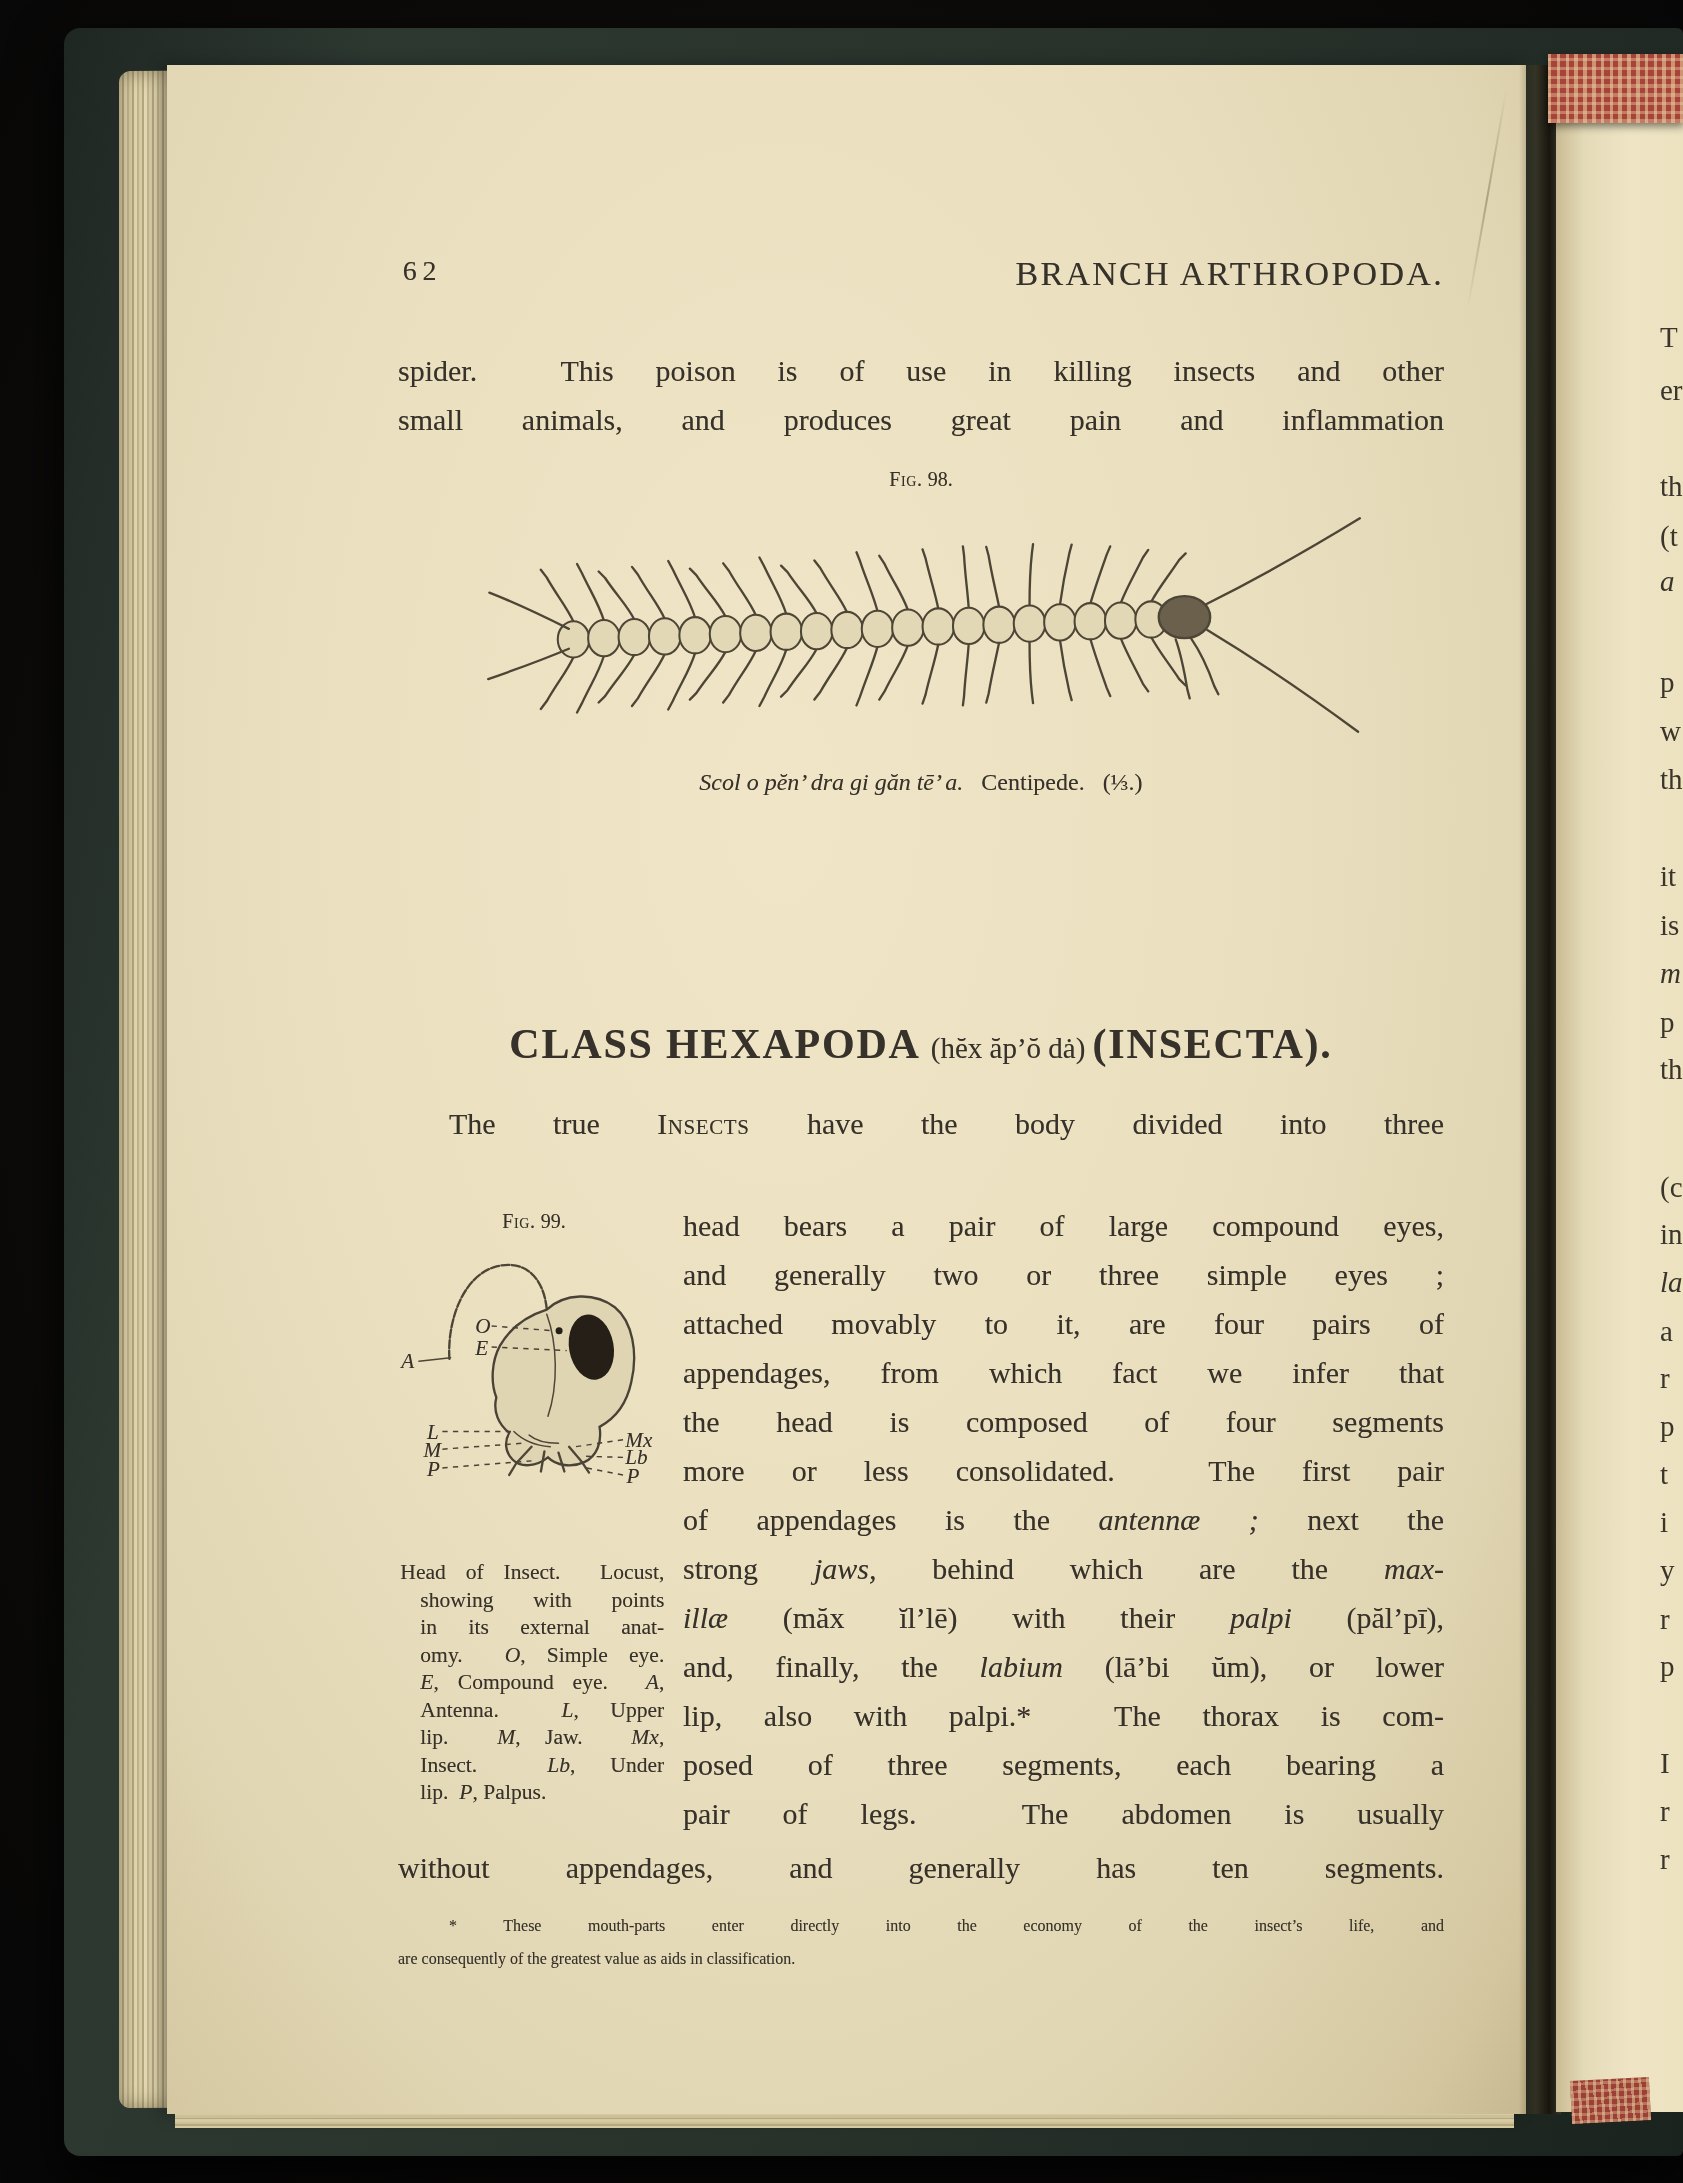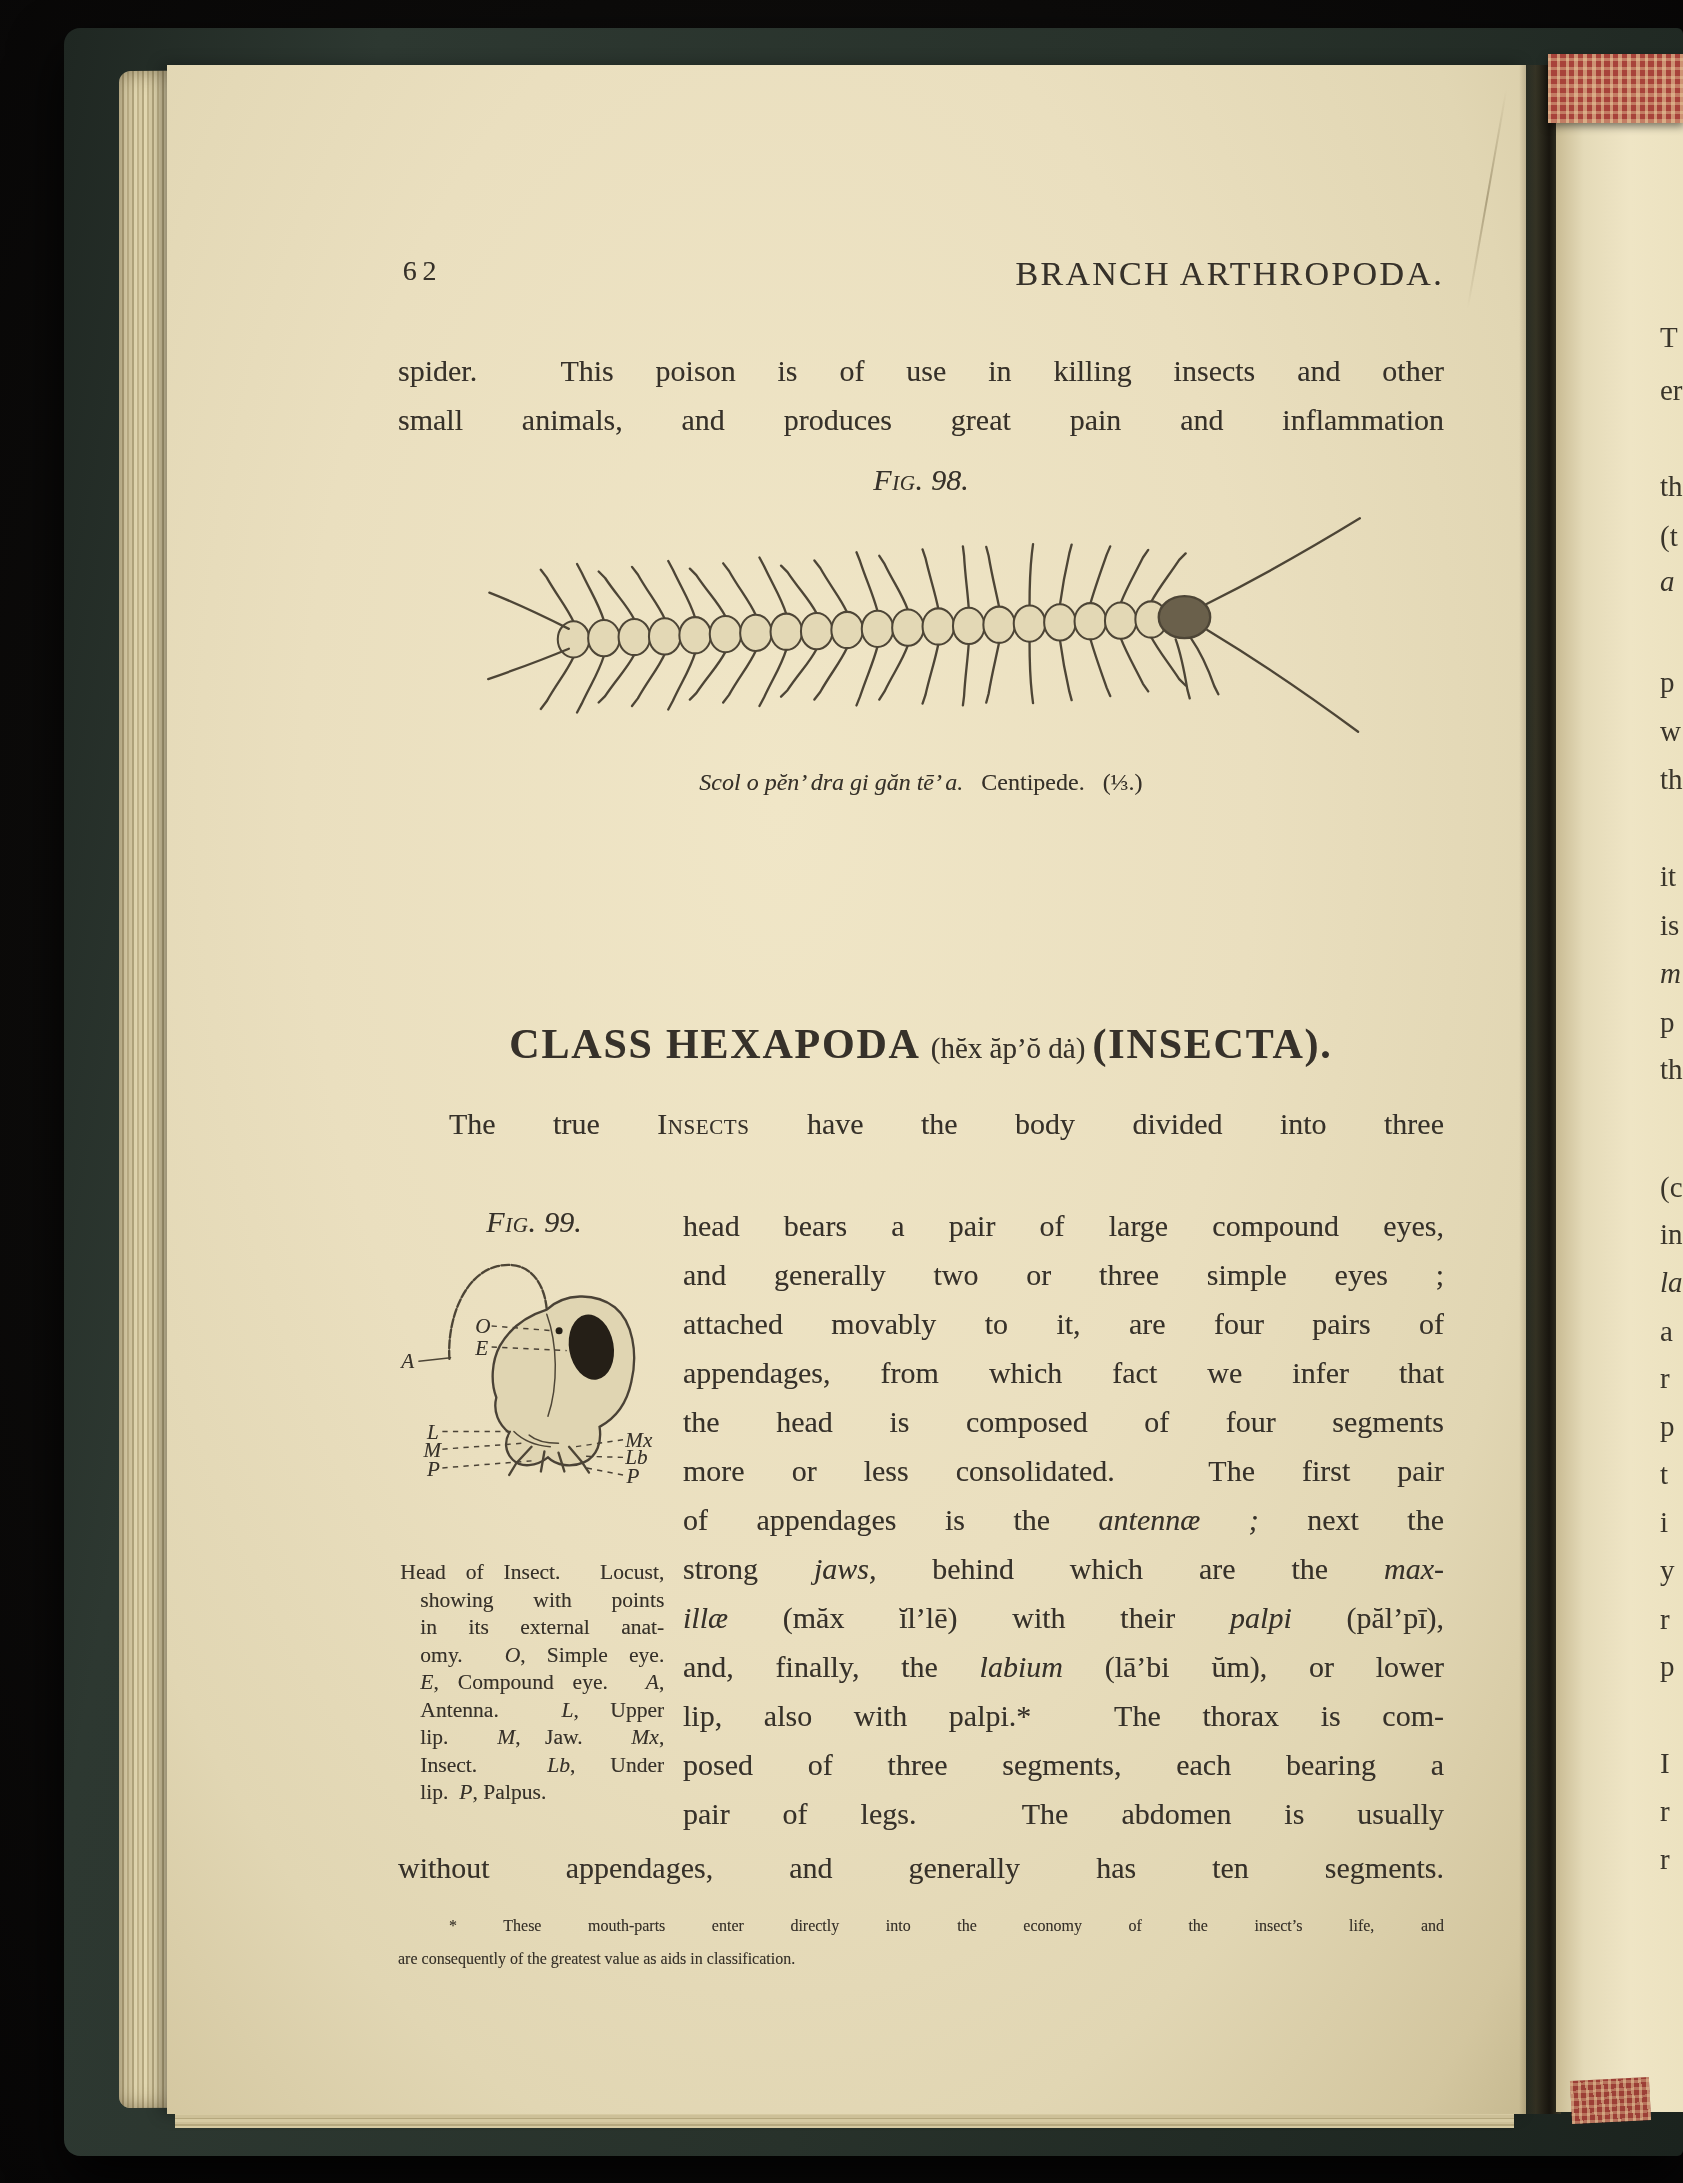--- a/index.html
+++ b/index.html
@@ -41,21 +41,21 @@
   .tline.end{text-align-last:left;}
   .tline.ind{text-indent:51px;}
   .tline .i{font-style:italic;text-align:center;}
   .tline .sc{font-variant:small-caps;letter-spacing:0.6px;}
   .center .tline{text-align:center;text-align-last:center;}
   .header-row{top:153px;height:41px;}
   .pagenum{position:absolute;left:4.7px;top:0;font-size:28px;letter-spacing:5.8px;}
   .running-head{text-align:right;font-size:34px;letter-spacing:2.3px;}
   .para1{top:244px;}
   .fig98-label{top:364px;}
-  .fig-label .tline{font-size:30px;line-height:27px;font-style:italic;}
+  .fig-label .tline{font-size:20px;line-height:27px;}
   .fig-label .sc{font-variant:small-caps;}
   .fig98-art{position:absolute;top:390px;left:82px;width:912px;height:269px;}
   .fig98-caption{top:665px;}
   .fig98-caption .tline{font-size:24px;line-height:30px;}
   .para2{top:714px;}
   .heading{top:922px;}
   .heading .tline{font-size:29px;line-height:41px;}
   .heading .hx{font-size:42px;font-weight:700;letter-spacing:1.8px;}
   .para3a{top:997px;}
   .wrap-left{top:1106px;width:272px;}

